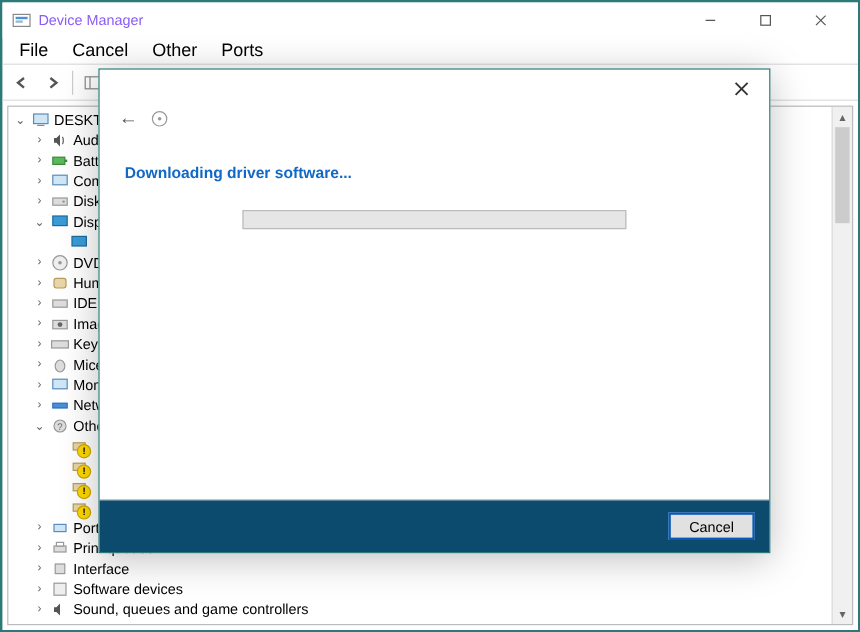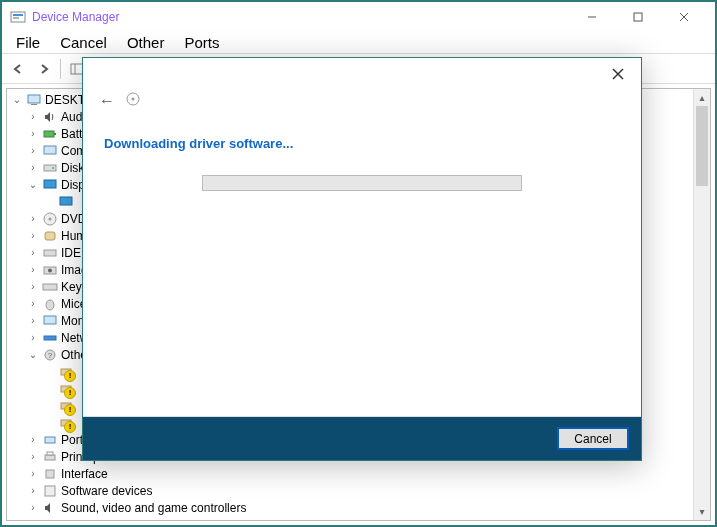--- a/index.html
+++ b/index.html
@@ -349,21 +349,21 @@
           </span>
           <span>Software devices</span>
         </div>
       <div class="tree-node indent-1">
           <span class="expander">›</span>
           <span class="node-icon">
             <svg viewBox="0 0 16 16">
               <path d="M3 6h2l3-3v10l-3-3H3z" fill="#555"></path>
             </svg>
           </span>
-          <span>Sound, video and game controllers</span>
+          <span>Sound, queues and game controllers</span>
         </div>
     </div>
     <div class="vscroll">
       <div class="arrow">▴</div>
       <div class="track">
           <div class="thumb"></div>
         </div>
       <div class="arrow">▾</div>
     </div>
   </div>

